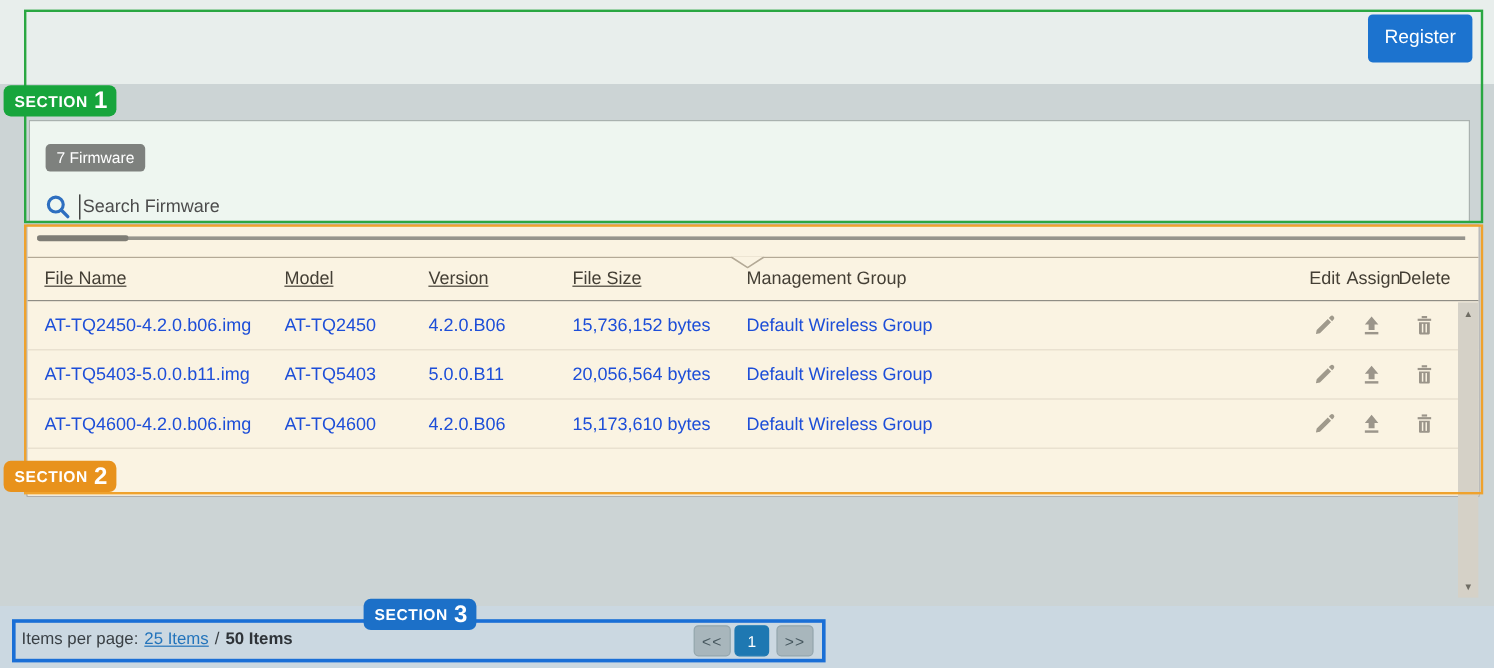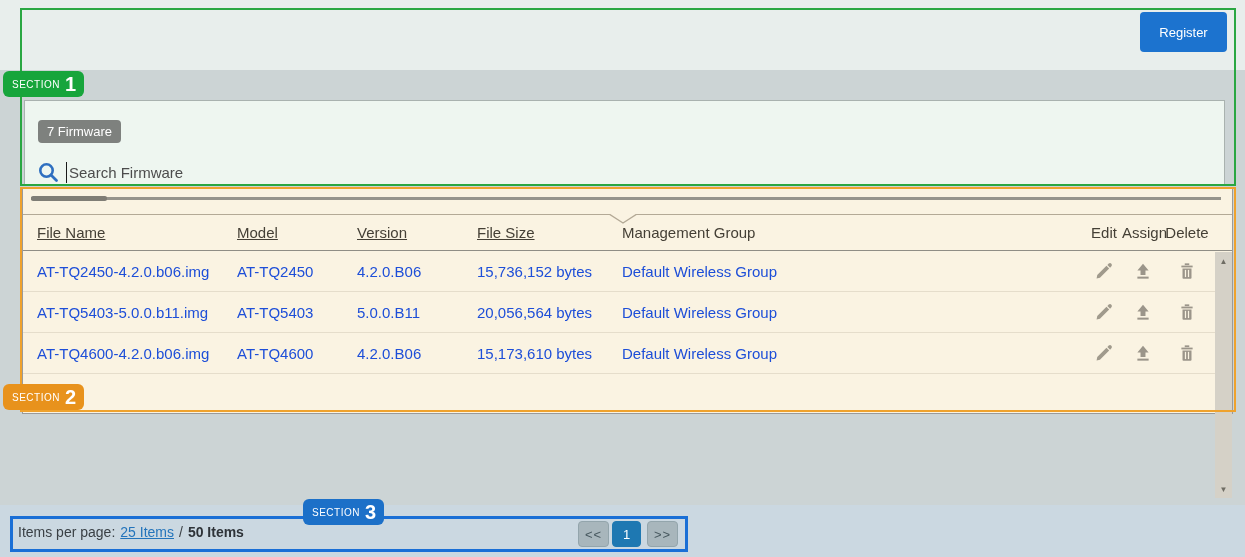--- a/index.html
+++ b/index.html
@@ -6,21 +6,21 @@
   html,body { width:1245px; height:557px; }
   body { font-family:"Liberation Sans", sans-serif; position:relative; overflow:hidden; background:#ccd4d5; }
   .abs { position:absolute; }
 
   
   .band-top    { left:0; top:0; width:1245px; height:70px; background:#e8eeec; }
   .band-bottom { left:0; top:505px; width:1245px; height:52px; background:#cbd8e1; }
 
   
   .register-btn { left:1140px; top:12px; width:87px; height:40px; background:#1c73cf; color:#fff;
-    border:none; border-radius:4px; font-size:13px; font-family:inherit; cursor:pointer; }
+    border:none; border-radius:4px; font-size:16px; font-family:inherit; cursor:pointer; }
 
   
   .search-panel { left:24px; top:100px; width:1201px; height:85px; background:#eef6f0; border:1px solid #a9b2af; }
   .count-badge { left:13px; top:19px; background:#7e817e; color:#fff; font-size:13px; padding:4px 9px; border-radius:4px; }
   .search-row { left:12px; top:58px; height:26px; display:flex; align-items:center; }
   .search-icon { width:22px; height:22px; margin-right:7px; }
   .caret { width:1px; height:21px; background:#1a1a1a; margin-right:2px; }
   .search-placeholder { font-size:15px; color:#4c4c4c; }
 
   
@@ -59,21 +59,21 @@
   .pag.gray { background:#a8b6bc; border:1px solid #93a5ac; color:#47585f; width:31px; letter-spacing:1px; }
   .pag.active { background:#1e78b2; border:1px solid #1e78b2; color:#fff; width:29px; }
   .pag-prev { left:578px; } .pag-page { left:612px; } .pag-next { left:647px; }
 
   
   .green-box  { left:20px; top:8px;   width:1216px; height:178px; border:2px solid #2aa742; pointer-events:none; }
   .orange-box { left:20px; top:187px; width:1216px; height:225px; border:2px solid #efa22d; pointer-events:none; }
   .blue-box   { left:10px; top:516px; width:678px;  height:36px;  border:3px solid #1a6fd6; pointer-events:none; }
   .sec-badge { height:26px; display:flex; align-items:center; gap:5px; padding:0 8px 0 9px;
     border-radius:6px; color:#fff; z-index:5; }
-  .sec-badge .w { font-size:10px; font-weight:normal; letter-spacing:.5px; }
+  .sec-badge .w { font-size:13px; font-weight:bold; letter-spacing:.5px; }
   .sec-badge .n { font-size:20px; font-weight:bold; line-height:1; }
   .badge-1 { left:3px; top:71px; background:#17a53c; }
   .badge-2 { left:3px; top:384px; background:#e8921c; }
   .badge-3 { left:303px; top:499px; background:#1c70c8; }
 </style>
 </head>
 <body>
 
 <div class="abs band-top"></div>
 <div class="abs band-bottom"></div>

